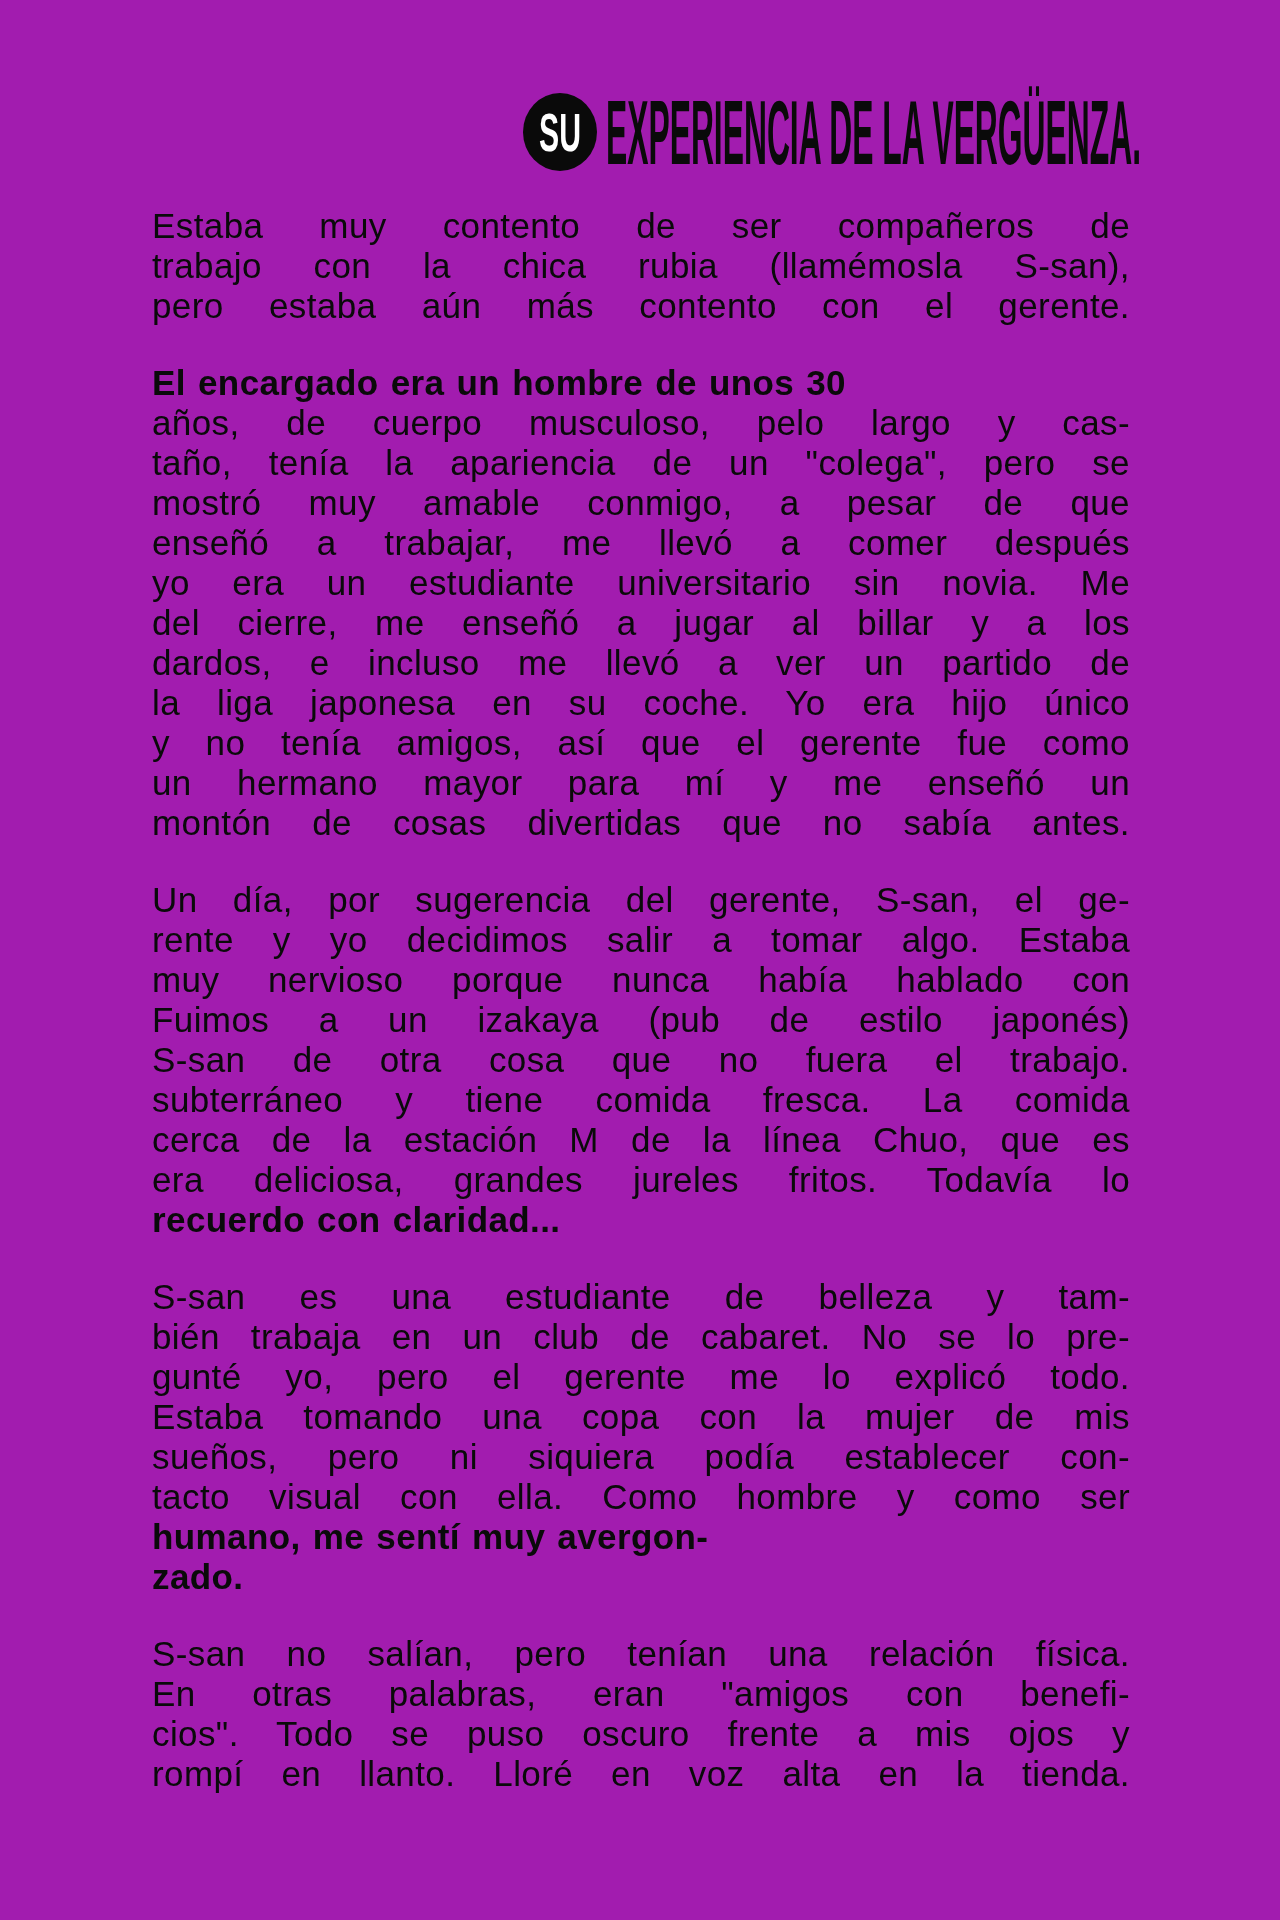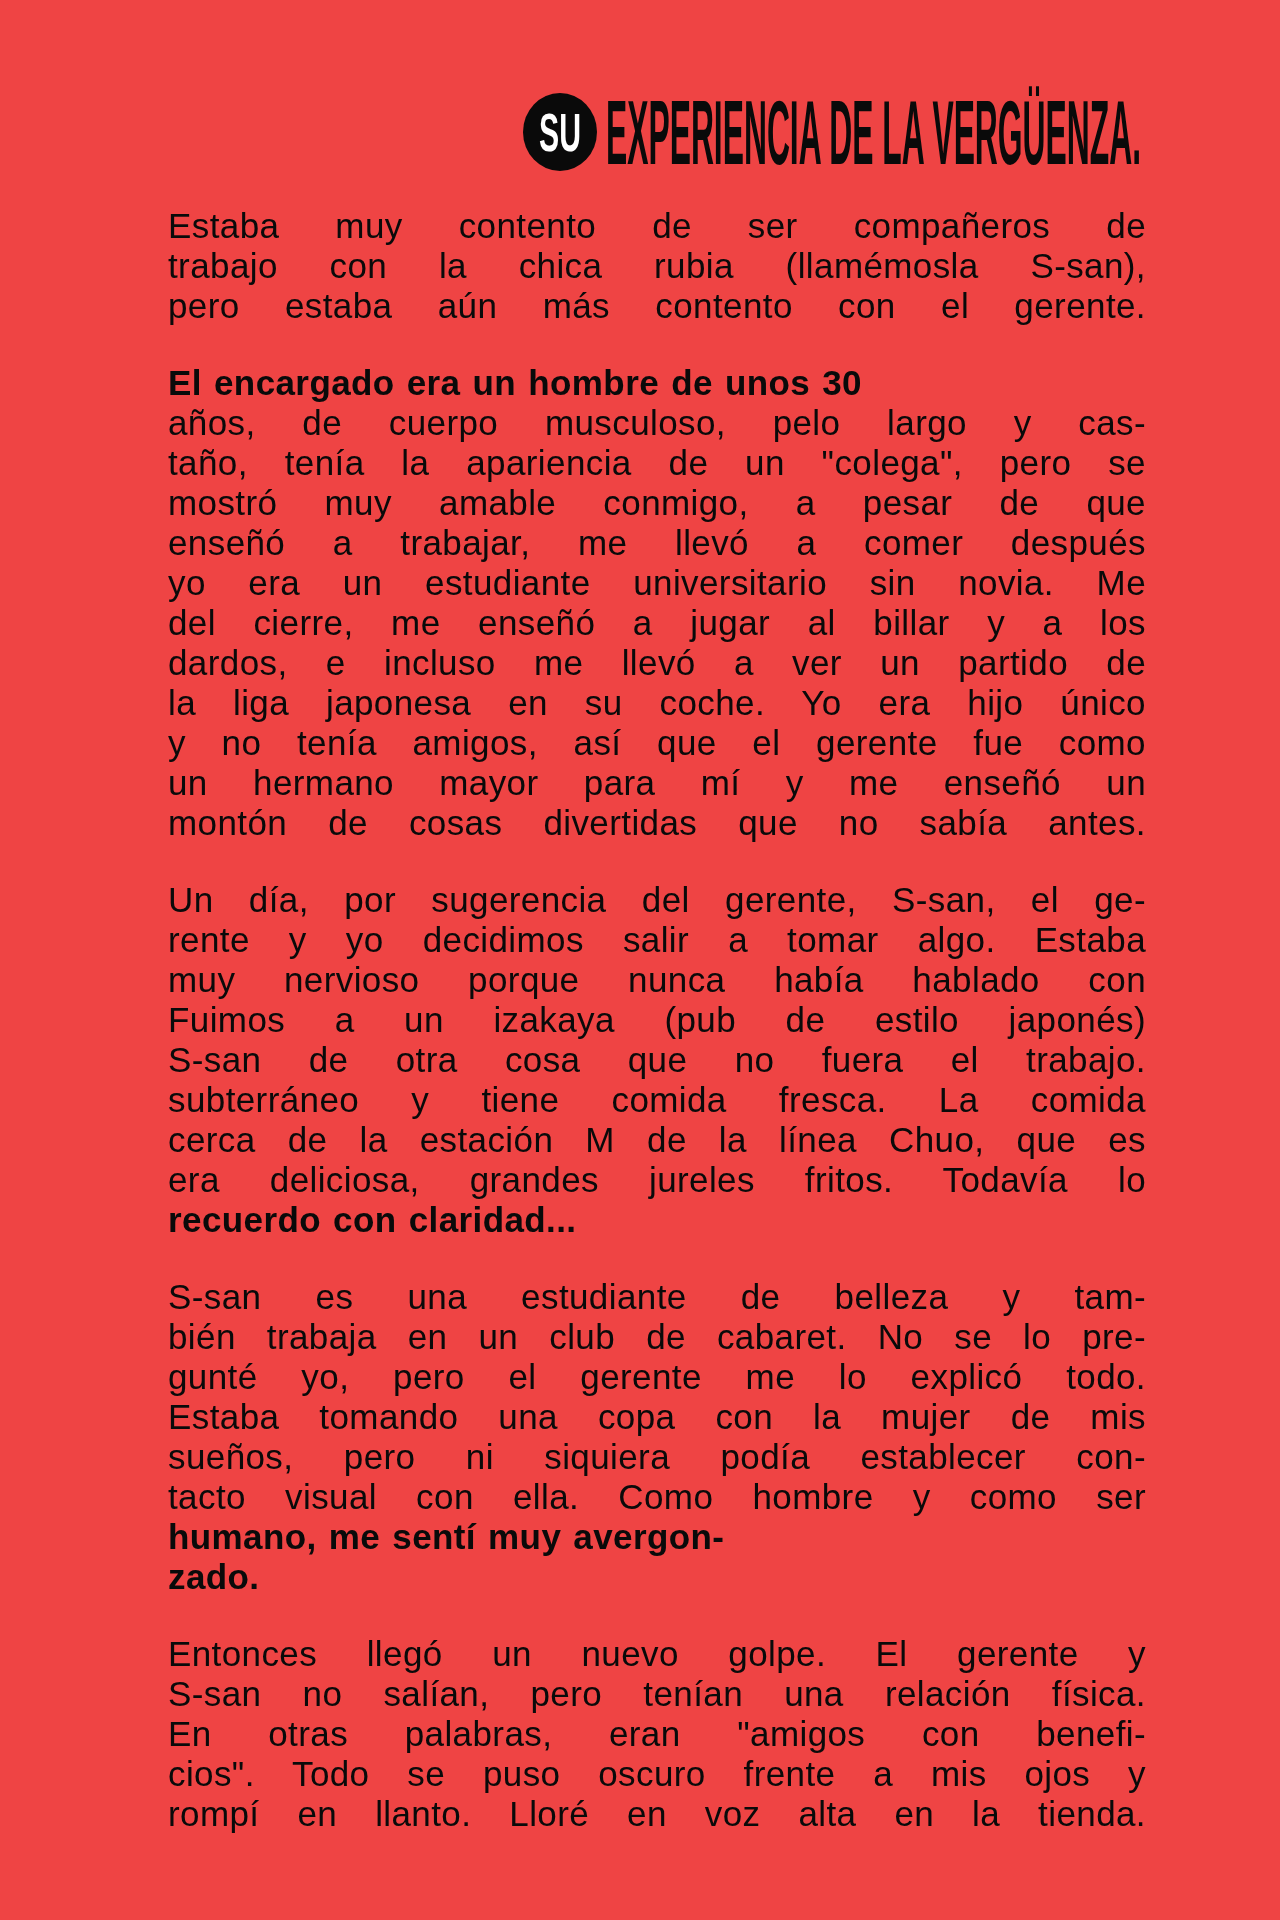--- a/index.html
+++ b/index.html
@@ -4,38 +4,38 @@
 <style>
   html, body {
     margin: 0;
     padding: 0;
     background: #ffffff;
   }
   .page {
     position: relative;
     width: 1280px;
     height: 1920px;
-    background: #ef4444;
+    background: #a21caf;
     overflow: hidden;
     font-family: "Liberation Sans", sans-serif;
   }
   .masthead {
     position: absolute;
     left: 516px;
     top: 86px;
     width: 660px;
     height: 92px;
   }
   .title-svg text {
     font-family: "Liberation Sans", sans-serif;
     font-weight: bold;
   }
   .article {
     position: absolute;
-    left: 168px;
+    left: 152px;
     top: 206px;
     width: 978px;
     color: #0a0a0a;
     font-size: 35px;
     line-height: 40px;
     letter-spacing: 0.4px;
     word-spacing: 2px;
   }
   .para { margin: 0; }
   .para + .para { margin-top: 37px; }
@@ -103,21 +103,20 @@
       <span class="line">bién trabaja en un club de cabaret. No se lo pre-</span>
       <span class="line">gunté yo, pero el gerente me lo explicó todo.</span>
       <span class="line">Estaba tomando una copa con la mujer de mis</span>
       <span class="line">sueños, pero ni siquiera podía establecer con-</span>
       <span class="line">tacto visual con ella. Como hombre y como ser</span>
       <span class="line short">humano, me sentí muy avergon-</span>
       <span class="line short">zado.</span>
     </p>
 
     <p class="para">
-      <span class="line">Entonces llegó un nuevo golpe. El gerente y</span>
       <span class="line">S-san no salían, pero tenían una relación física.</span>
       <span class="line">En otras palabras, eran "amigos con benefi-</span>
       <span class="line">cios". Todo se puso oscuro frente a mis ojos y</span>
       <span class="line">rompí en llanto. Lloré en voz alta en la tienda.</span>
     </p>
 
   </main>
 </div>
 
 </body></html>

